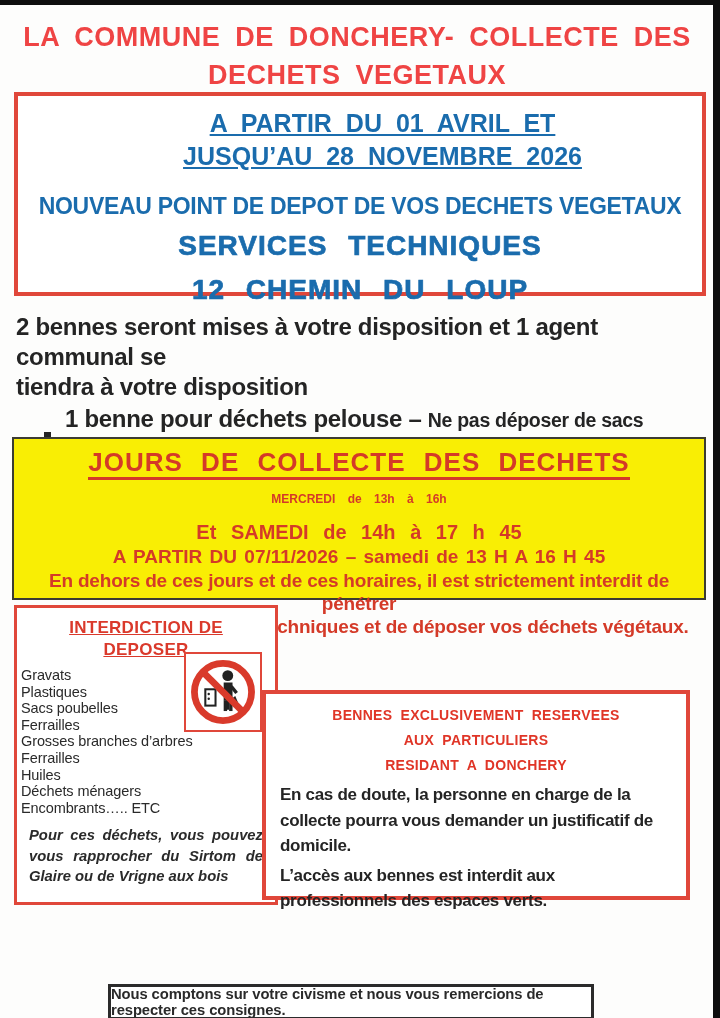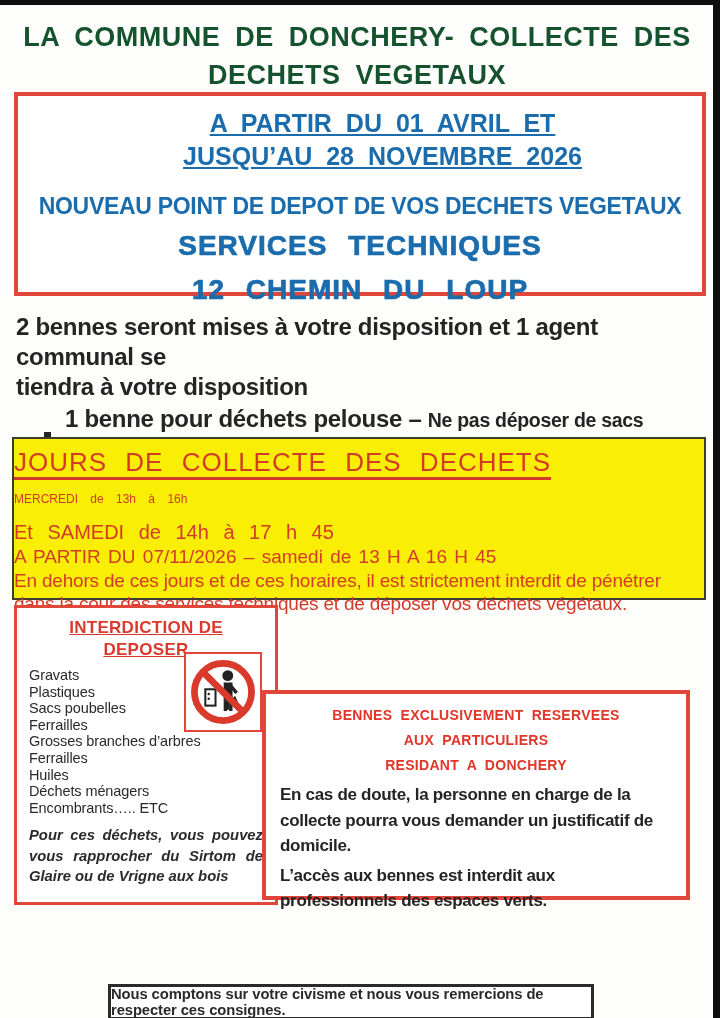--- a/index.html
+++ b/index.html
@@ -7,55 +7,55 @@
   .page {
     position:relative; width:720px; height:1018px; margin:0 auto;
     background:#fdfdfc; overflow:hidden; color:#1f1f1f;
   }
   
   .scan-top   { position:absolute; left:0; top:0; width:720px; height:5px; background:#0e0e0e; }
   .scan-right { position:absolute; right:0; top:0; width:7px; height:1018px; background:#0e0e0e; }
 
   
   .doc-title { position:absolute; left:10px; top:18px; width:694px; text-align:center;
-    color:#14532d; font-weight:bold; font-size:27px; letter-spacing:.5px; word-spacing:7px; line-height:38px; }
+    color:#ef4444; font-weight:bold; font-size:27px; letter-spacing:.5px; word-spacing:7px; line-height:38px; }
 
   
   .depot-box { position:absolute; left:14px; top:92px; width:692px; height:204px;
     border:4px solid #e0473a; background:#fff; text-align:center; color:#1a6cad; font-weight:bold; }
   .depot-date { font-size:25px; word-spacing:7px; text-decoration:underline; line-height:33px;padding-left:45px; }
   .depot-date.first { margin-top:11px; }
   .depot-point { font-size:23px; letter-spacing:-.3px; margin-top:19px; line-height:28px; }
   .depot-strong { font-size:28px; letter-spacing:1px; word-spacing:12px; margin-top:8px; line-height:36px;
     -webkit-text-stroke:.7px #1a6cad; }
 
   
   .intro { position:absolute; left:16px; top:312px; width:696px; color:#242424;
     font-weight:bold; font-size:24px; line-height:30px; letter-spacing:-.3px; }
   .intro-bullets { margin-top:2px; }
   .bullet-row { display:flex; align-items:baseline; margin-left:28px; line-height:30px; }
   .bullet-sq { width:7px; height:7px; background:#242424; margin-right:14px; flex:0 0 auto; align-self:center; }
   .bullet-note { font-size:19.5px; }
 
   
   .schedule-box { position:absolute; left:12px; top:437px; width:694px; height:163px;
-    background:#f9ee04; border:2px solid #3c3c32; text-align:left; color:#d43a28; font-weight:normal; }
+    background:#f9ee04; border:2px solid #3c3c32; text-align:center; color:#d43a28; font-weight:bold; }
   .sched-heading { font-size:26px; letter-spacing:1px; word-spacing:10px; margin-top:9px;
     display:inline-block; border-bottom:3px solid #d43a28; padding-bottom:1px; line-height:28px; }
   .sched-l1 { font-size:12px; word-spacing:9px; margin-top:7px; line-height:25px; }
   .sched-l2 { font-size:20px; word-spacing:9px; line-height:25px;margin-top:8px; }
   .sched-l3 { font-size:19px; word-spacing:2px; line-height:24px; }
   .sched-l4 { font-size:19px; line-height:23px; letter-spacing:-.2px; }
 
   
   .forbidden-box { position:absolute; left:14px; top:605px; width:264px; height:300px;
     border:3px solid #e0473a; background:#fff; }
   .forbidden-heading { text-align:center; color:#da392b; font-weight:bold; font-size:17px;
     line-height:22px; margin-top:9px; text-decoration:underline; letter-spacing:.3px; }
-  .forbidden-list { margin-top:6px; padding-left:12px; font-size:14.5px; line-height:16.6px;
+  .forbidden-list { margin-top:6px; padding-left:4px; font-size:14.5px; line-height:16.6px;
     color:#2a2a2a; letter-spacing:-.1px; }
   .no-litter { position:absolute; right:13px; top:44px; width:78px; height:80px;
     border:2px solid #e0473a; background:#fff; padding:3px; }
   .no-litter svg { width:100%; height:100%; display:block; }
   .forbidden-note { margin:9px 12px 0 12px; font-size:14.8px; line-height:20.5px;
     font-weight:bold; font-style:italic; text-align:justify; color:#2a2a2a; }
 
   
   .reserved-box { position:absolute; left:262px; top:690px; width:428px; height:210px;
     border:4px solid #e0473a; background:#fff; }

